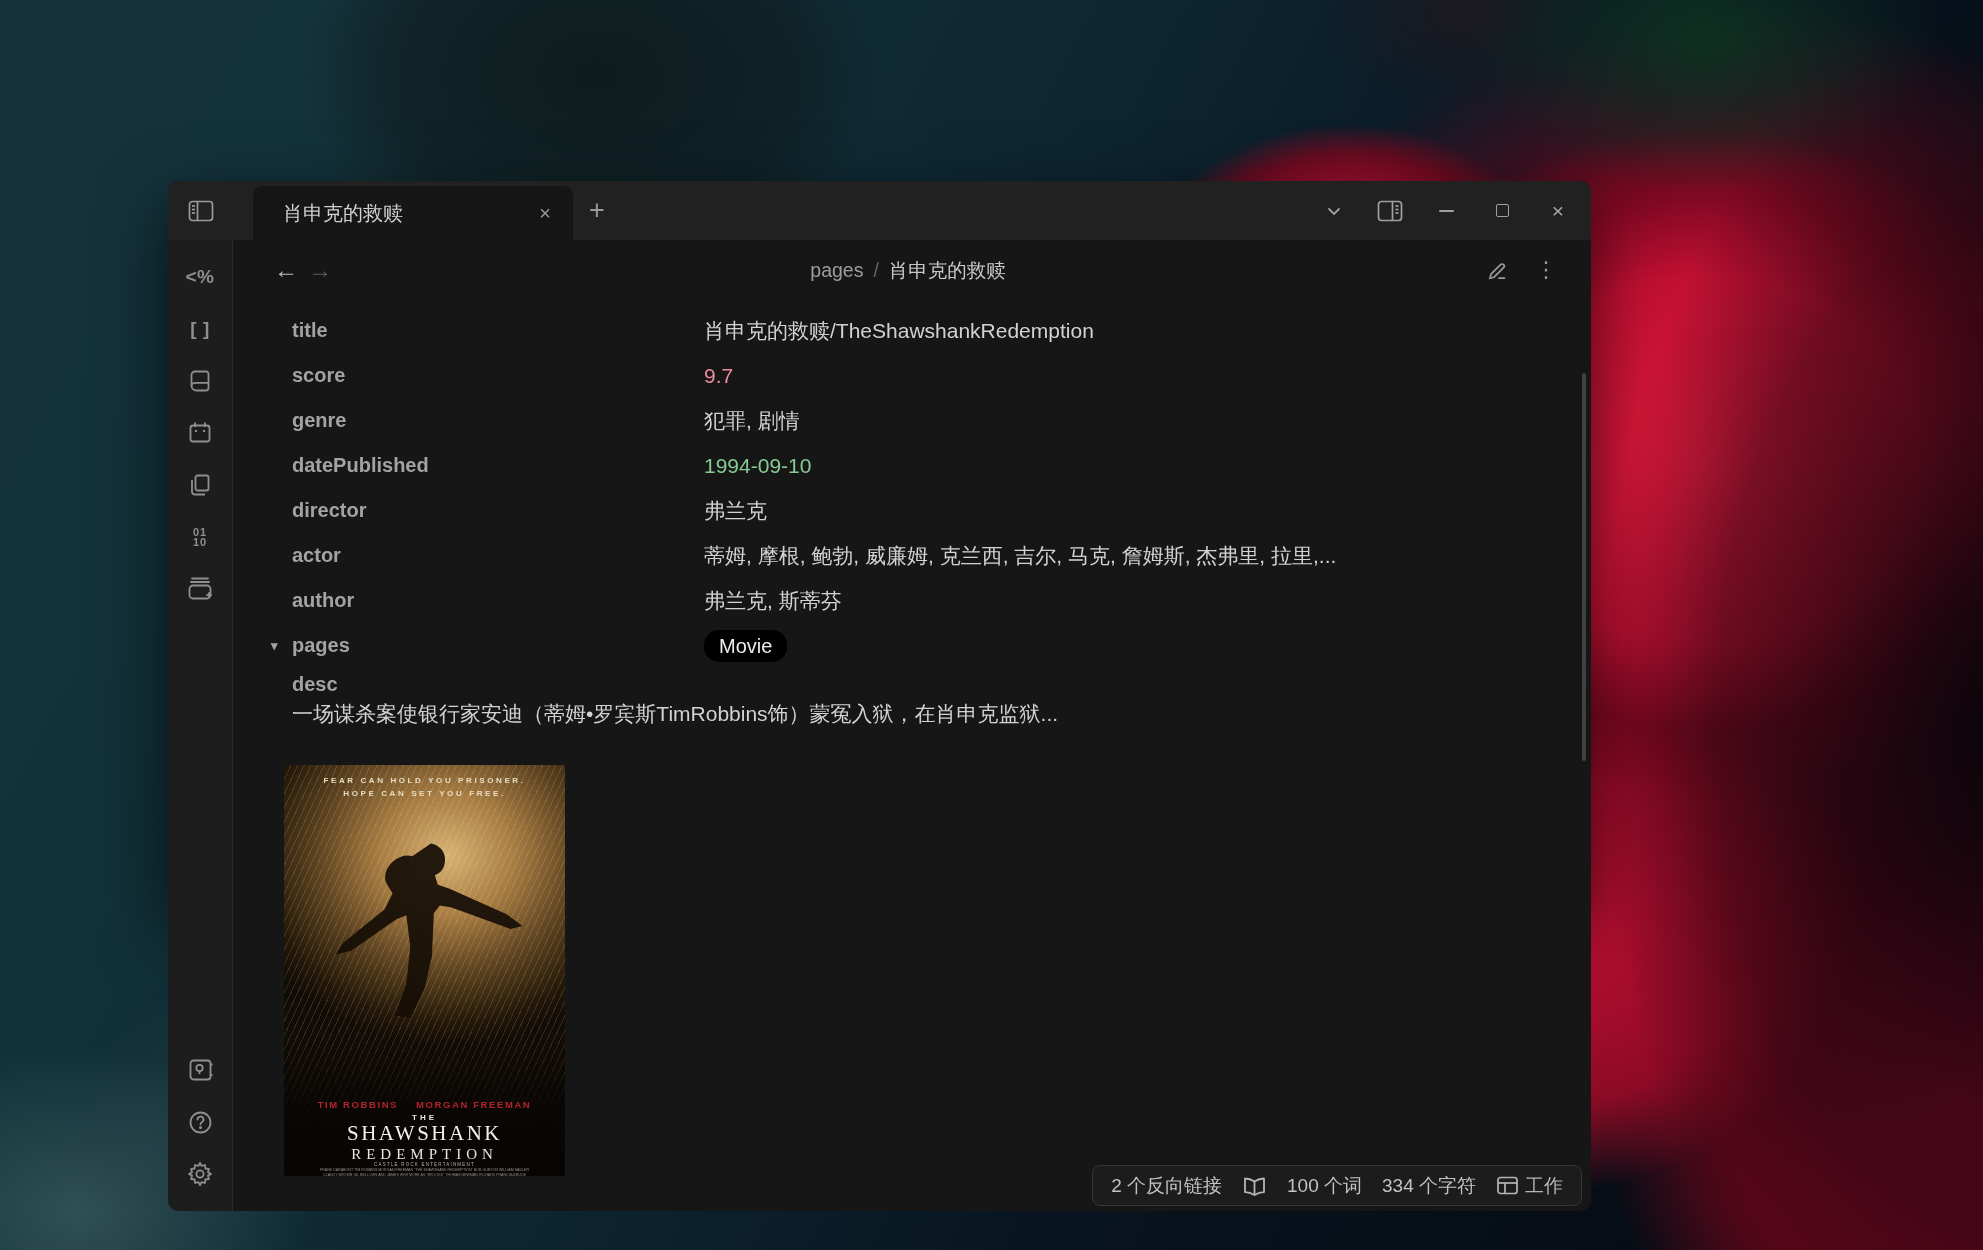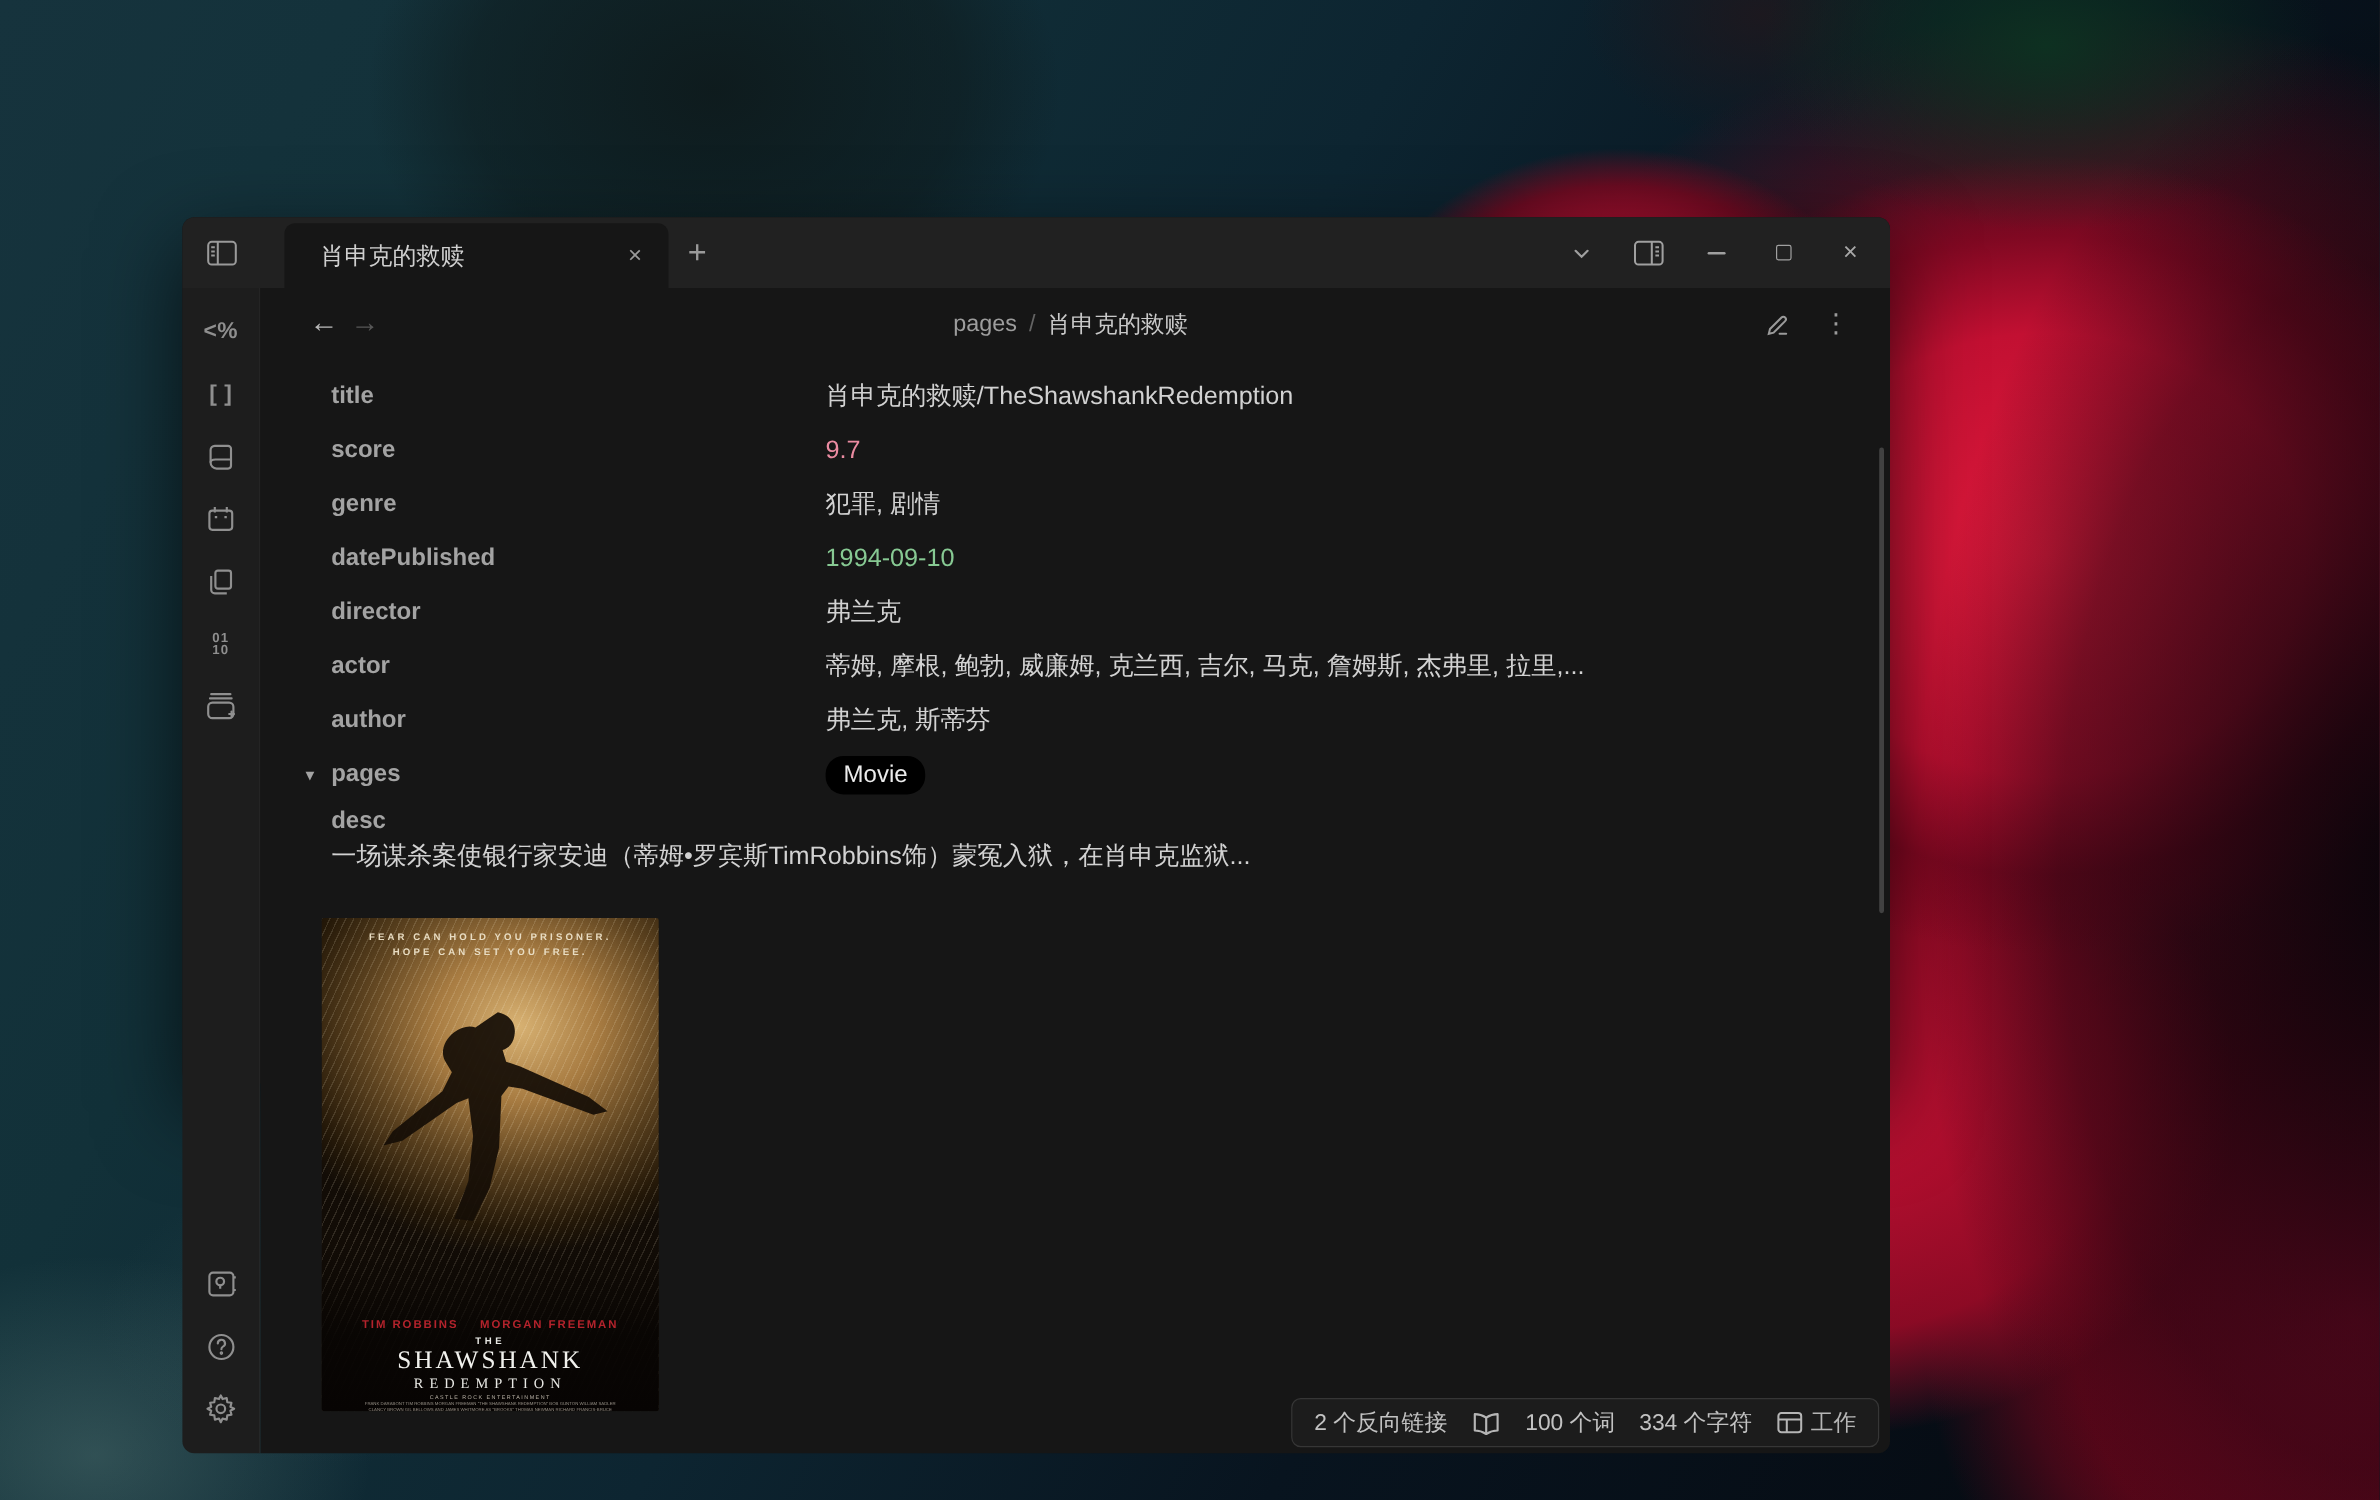--- a/index.html
+++ b/index.html
@@ -25,21 +25,21 @@
       radial-gradient(ellipse 430px 370px at 86% 37%, #e01a3c 0%, #c21032 50%, rgba(132,8,34,0.9) 72%, transparent 90%),
       radial-gradient(ellipse 390px 330px at 77% 73%, #c51134 0%, rgba(152,10,38,0.9) 60%, transparent 86%),
       radial-gradient(ellipse 430px 430px at 99% 88%, #96092b 0%, rgba(112,6,28,0.85) 55%, transparent 84%),
       radial-gradient(ellipse 720px 680px at 88% 45%, rgba(164,10,40,0.88) 0%, rgba(132,8,32,0.55) 60%, transparent 82%),
       
       linear-gradient(118deg, #16333d 0%, #123139 22%, #0d2531 45%, #08141f 65%, #05080e 100%);
   }
 
   
   .app-window{
-    position:absolute;left:152px;top:181px;width:1423px;height:722px;
+    position:absolute;left:168px;top:181px;width:1423px;height:722px;
     background:#161616;border-radius:10px;box-shadow:0 24px 70px rgba(0,0,0,0.65);
     color:#cfcfcf;
   }
   .titlebar{display:flex;align-items:stretch;height:59px;background:#212121;border-radius:10px 10px 0 0;}
   .tb-left{width:65px;display:flex;align-items:center;justify-content:center;flex:0 0 auto;}
   .icon-btn{background:none;border:none;padding:0;display:flex;align-items:center;justify-content:center;color:#9a9a9a;cursor:pointer;}
   .icon-btn svg{display:block;}
   .tab{margin-top:5px;width:320px;margin-left:20px;background:#161616;border-radius:9px 9px 0 0;
     display:flex;align-items:center;padding:0 16px 0 30px;flex:0 0 auto;}
   .tab-title{font-size:20px;color:#cfcfcf;flex:1;white-space:nowrap;overflow:hidden;}
@@ -98,21 +98,21 @@
   .poster-tagline{position:absolute;top:9px;left:0;right:0;text-align:center;z-index:3;
     font-size:8px;letter-spacing:2.6px;color:#e8dcc2;line-height:13px;font-weight:700;}
   .poster-figure{position:absolute;top:40px;left:50%;transform:translateX(-50%);z-index:2;}
   .poster-actors{position:absolute;top:334px;left:0;right:0;z-index:4;display:flex;justify-content:center;gap:18px;
     font-size:9.5px;font-weight:700;letter-spacing:1.6px;color:#b3232c;}
   .poster-the{position:absolute;top:348px;left:0;right:0;z-index:4;text-align:center;
     font-size:8px;letter-spacing:3px;color:#e7e7e3;font-weight:700;}
   .poster-title{position:absolute;top:356px;left:0;right:0;z-index:4;text-align:center;
     font-size:21px;letter-spacing:2.5px;color:#f1f1ed;font-weight:400;font-family:"Liberation Serif",serif;}
   .poster-sub{position:absolute;top:381px;left:0;right:0;z-index:4;text-align:center;
-    font-size:12px;letter-spacing:5px;color:#e7e7e3;font-family:"Liberation Serif",serif;}
+    font-size:15px;letter-spacing:5px;color:#e7e7e3;font-family:"Liberation Serif",serif;}
   .poster-studio{position:absolute;top:397px;left:0;right:0;z-index:4;text-align:center;
     font-size:4.5px;letter-spacing:1.2px;color:#b9b2a6;}
   .poster-credits{position:absolute;top:403px;left:8px;right:8px;z-index:4;text-align:center;
     font-size:3.6px;line-height:5px;color:#989288;white-space:nowrap;overflow:hidden;}
 
   
   .scroll-thumb{position:absolute;right:5px;top:133px;width:4px;height:388px;background:#414141;border-radius:2px;}
   .statusbar{position:absolute;right:9px;bottom:5px;height:41px;background:#1c1c1c;border:1px solid #363636;
     border-radius:8px;display:flex;align-items:center;gap:20px;padding:0 18px;font-size:19px;color:#c2c2c2;margin-left:16px;}
   .status-item{display:flex;align-items:center;gap:8px;color:#c2c2c2;font-size:19px;}

